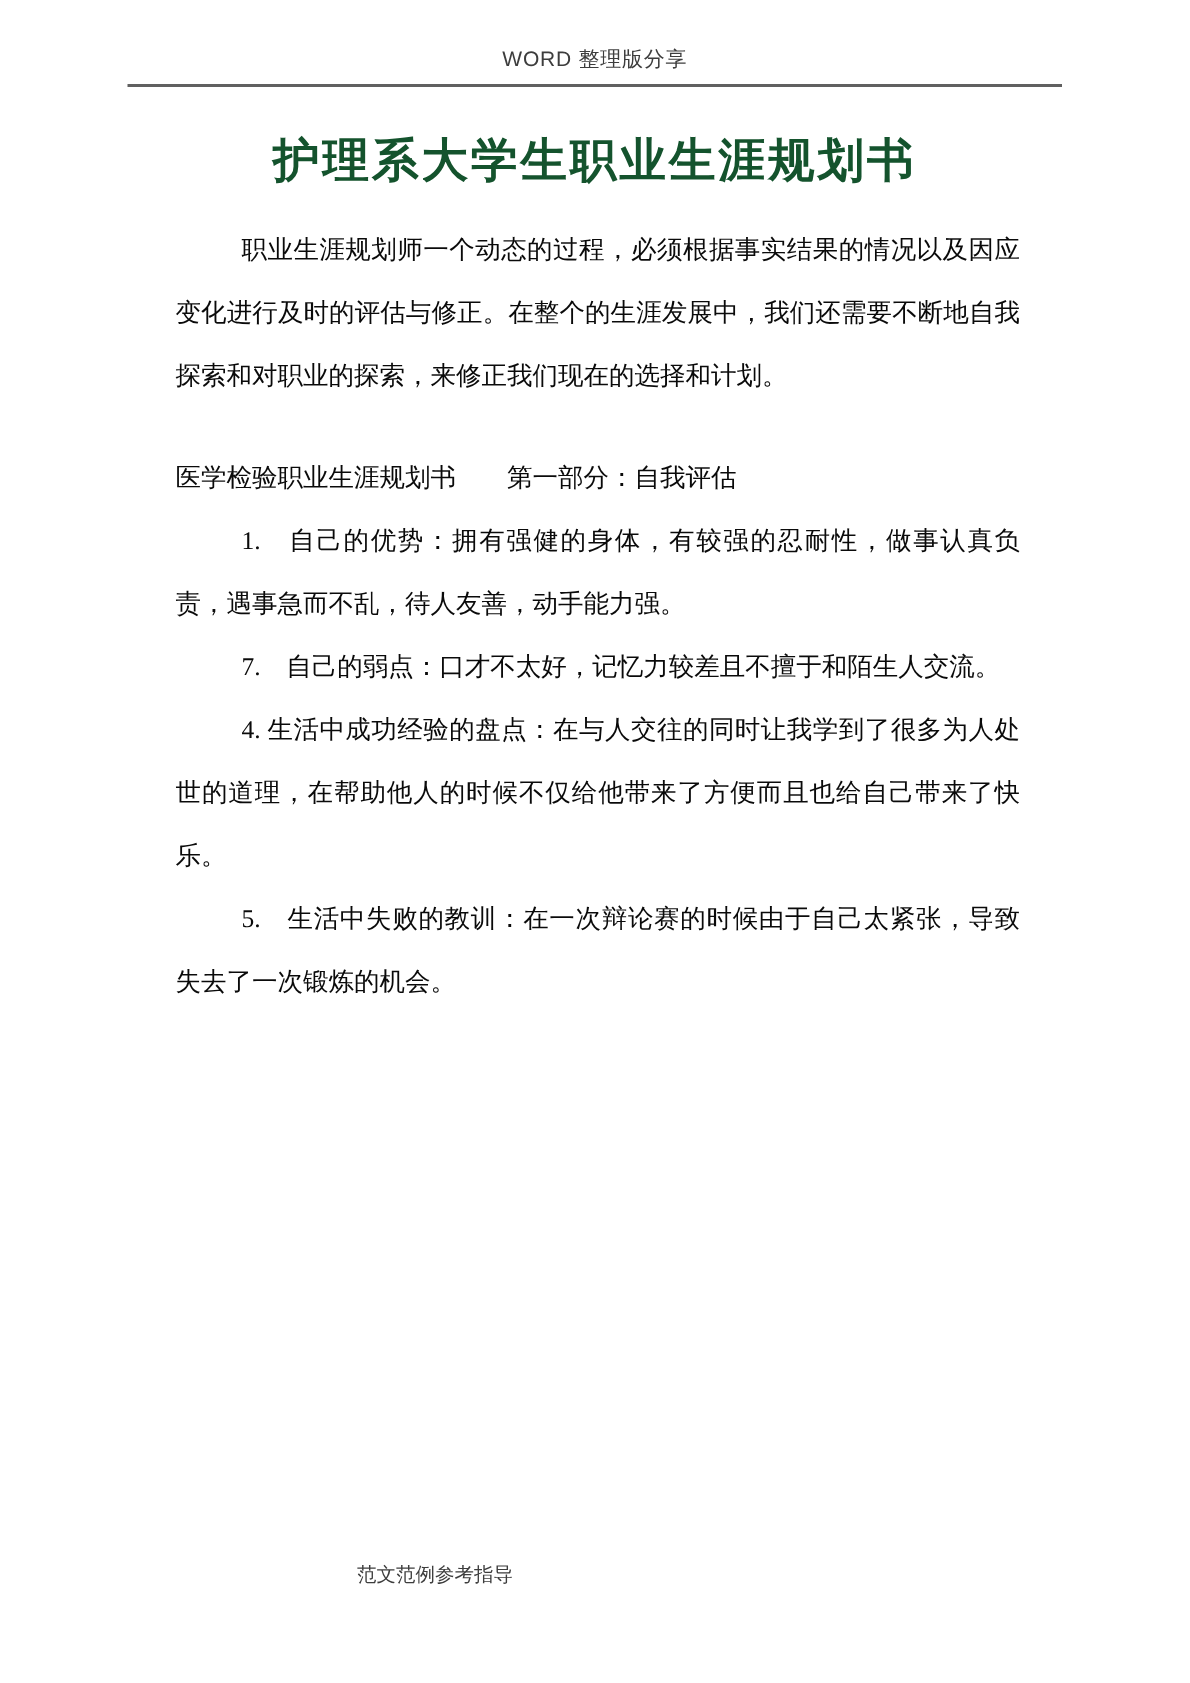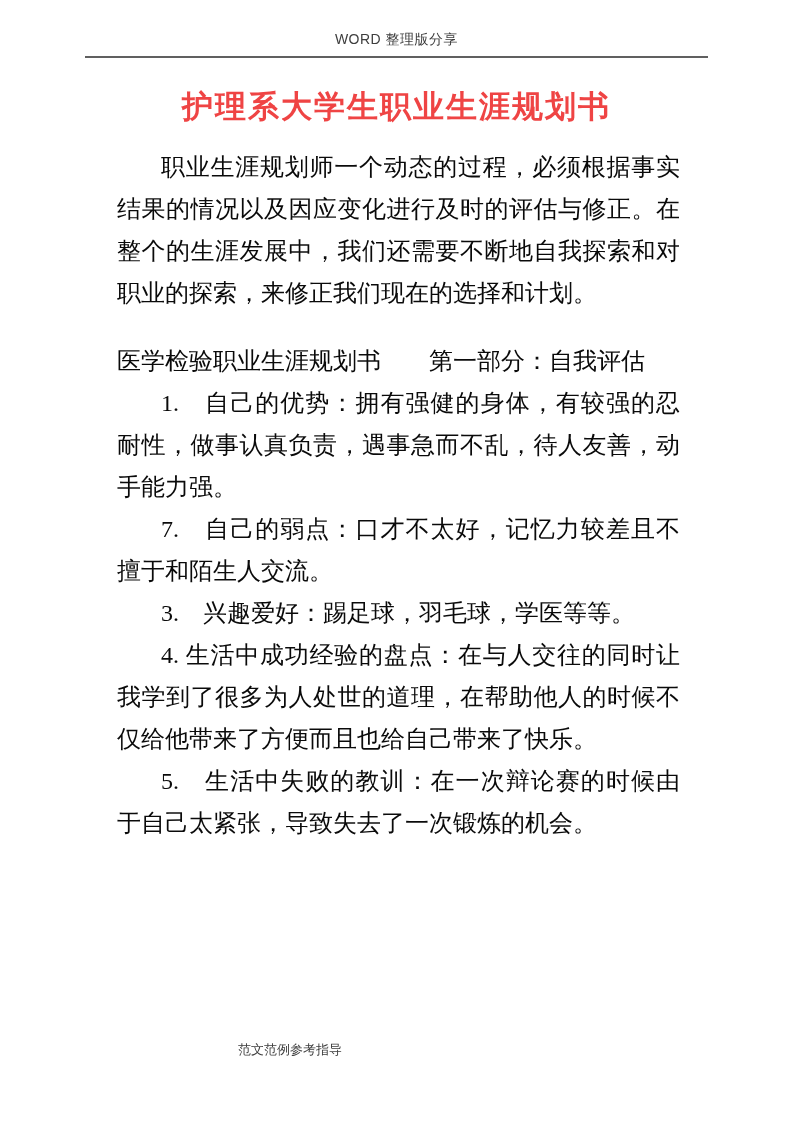--- a/index.html
+++ b/index.html
@@ -19,28 +19,28 @@
     font-size: 14px; color: #3d3d3d; letter-spacing: 0.5px;
   }
   .header-rule {
     position: absolute; top: 56px; left: 85px; right: 85px;
     border-top: 2px solid #606060; height: 0;
   }
 
   .doc-title {
     position: absolute; top: 86px; left: 0; right: 0;
     text-align: center;
-    font-size: 31px; font-weight: bold; color: #ef4444;
+    font-size: 31px; font-weight: bold; color: #14532d;
     letter-spacing: 2px;
     margin: 0;
   }
 
   .doc-body {
     position: absolute; top: 146px; left: 117px; width: 563px;
-    font-size: 24px; color: #0a0a0a;
+    font-size: 17px; color: #0a0a0a;
     line-height: 42px;
     text-align: justify;
   }
   .doc-body p { margin: 0; padding: 0; }
   .indent { text-indent: 44px; }
   .gap-above { margin-top: 26px !important; }
 
   .footer {
     position: absolute; left: 238px; bottom: 63px;
     display: flex; 
@@ -58,21 +58,20 @@
   </div>
   <div class="header-rule"></div>
 
   <h1 class="doc-title">护理系大学生职业生涯规划书</h1>
 
   <div class="doc-body">
     <p class="indent">职业生涯规划师一个动态的过程，必须根据事实结果的情况以及因应变化进行及时的评估与修正。在整个的生涯发展中，我们还需要不断地自我探索和对职业的探索，来修正我们现在的选择和计划。</p>
     <p class="gap-above">医学检验职业生涯规划书　　第一部分：自我评估</p>
     <p class="indent">1.　自己的优势：拥有强健的身体，有较强的忍耐性，做事认真负责，遇事急而不乱，待人友善，动手能力强。</p>
     <p class="indent">7.　自己的弱点：口才不太好，记忆力较差且不擅于和陌生人交流。</p>
-    <p class="indent">3.　兴趣爱好：踢足球，羽毛球，学医等等。</p>
     <p class="indent">4. 生活中成功经验的盘点：在与人交往的同时让我学到了很多为人处世的道理，在帮助他人的时候不仅给他带来了方便而且也给自己带来了快乐。</p>
     <p class="indent">5.　生活中失败的教训：在一次辩论赛的时候由于自己太紧张，导致失去了一次锻炼的机会。</p>
   </div>
 
   <div class="footer">
     <span>范文范例</span>
     <span>参考指导</span>
   </div>
 
 </div>

